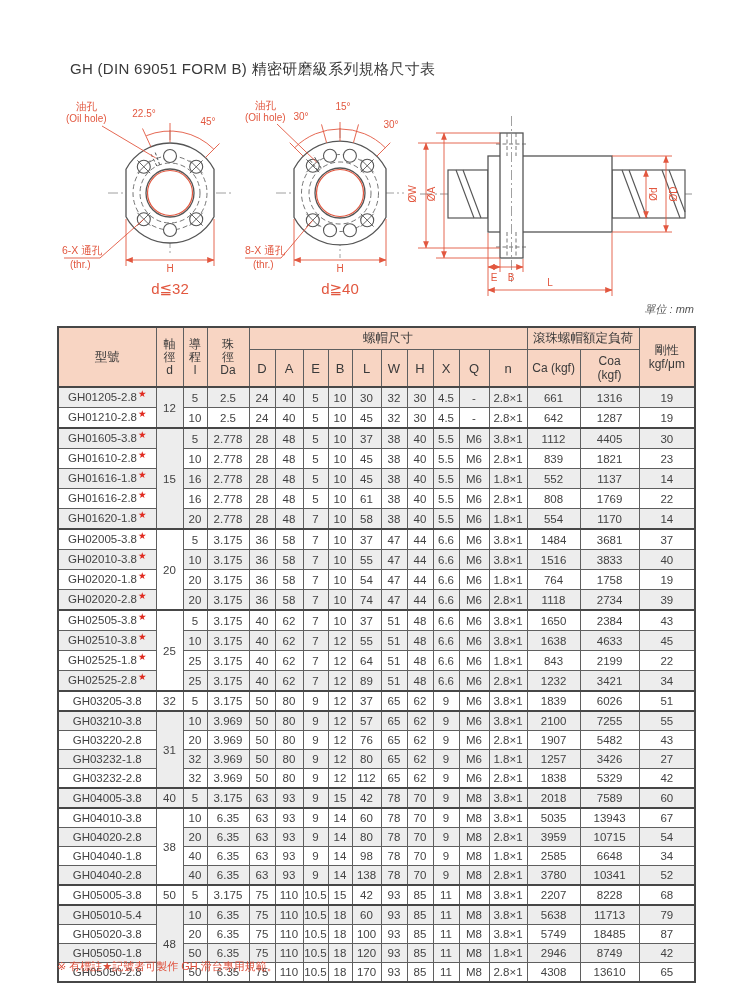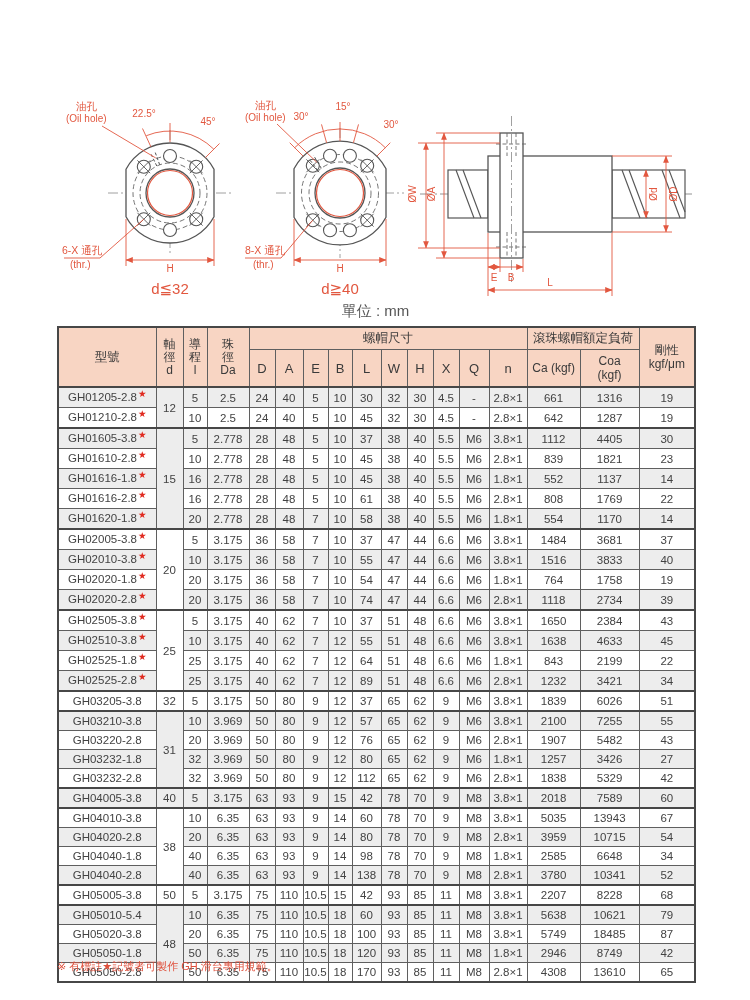--- a/index.html
+++ b/index.html
@@ -1,20 +1,20 @@
 <!DOCTYPE html>
 <html><head>
 <meta charset="utf-8">
 <title>GH Series Spec Sheet</title>
 <style>
   html,body{margin:0;padding:0;background:#fff;}
   .page{position:relative;width:750px;height:1000px;background:#fff;overflow:hidden;
         font-family:"Liberation Sans","DejaVu Sans",sans-serif;color:#3d3d3d;}
   .title{position:absolute;left:70px;top:60px;font-size:15px;color:#3a3a3a;letter-spacing:.3px;}
-  .unit{position:absolute;left:57px;top:302px;width:637px;text-align:center;font-size:15px;color:#555;}
+  .unit{position:absolute;left:57px;top:302px;width:637px;text-align:right;font-size:11px;color:#555;font-style:italic;}
   .footnote{position:absolute;left:57px;top:959px;font-size:11px;color:#e0513d;}
   svg.draw{position:absolute;}
   svg text{font-family:"Liberation Sans","DejaVu Sans",sans-serif;}
   .rlbl{fill:#e2573f;font-size:10px;}
   .rlbl-cjk{fill:#e2573f;font-size:10.5px;}
   .cap{fill:#e2573f;font-size:15px;}
 
   table.spec{position:absolute;left:57px;top:326px;width:637px;border-collapse:collapse;
              table-layout:fixed;border:2px solid #474747;}
   .spec th,.spec td{border:1px solid #5f5f5f;text-align:center;vertical-align:middle;
@@ -31,20 +31,21 @@
   .spec tbody td.model{background:#e8e8e8;}
   .spec tbody td.dcol{background:#ffffff;}
   .spec tbody tr.group-start td{border-top:2px solid #474747;}
   .star{color:#e02b20;font-size:9.5px;position:relative;top:-4px;margin-left:1px;}
 </style>
 </head>
 <body>
 
 <div class="page">
 
+  <div class="title">GH (DIN 69051 FORM B) 精密研磨級系列規格尺寸表</div>
 
   <svg class="draw" style="left:60px;top:96px;" width="220" height="205" viewBox="0 0 220 205">
     <defs>
       <marker id="arw" viewBox="0 0 10 10" refX="9.5" refY="5" markerWidth="8" markerHeight="8" orient="auto-start-reverse">
         <path d="M0,1 L10,5 L0,9 z" fill="#e2573f"></path>
       </marker>
     </defs>
 
     <line x1="110" y1="34" x2="110" y2="160" stroke="#888" stroke-width="0.8" stroke-dasharray="10 3 2 3"></line>
     <line x1="48" y1="97" x2="172" y2="97" stroke="#888" stroke-width="0.8" stroke-dasharray="10 3 2 3"></line>
@@ -763,21 +764,21 @@
           <td>110</td>
           <td>10.5</td>
           <td>18</td>
           <td>60</td>
           <td>93</td>
           <td>85</td>
           <td>11</td>
           <td>M8</td>
           <td>3.8×1</td>
           <td>5638</td>
-          <td>10621</td>
+          <td>11713</td>
           <td>79</td>
         </tr>
         <tr class="even">
           <td class="model">GH05020-3.8</td>
           <td>20</td>
           <td>6.35</td>
           <td>75</td>
           <td>110</td>
           <td>10.5</td>
           <td>18</td>

